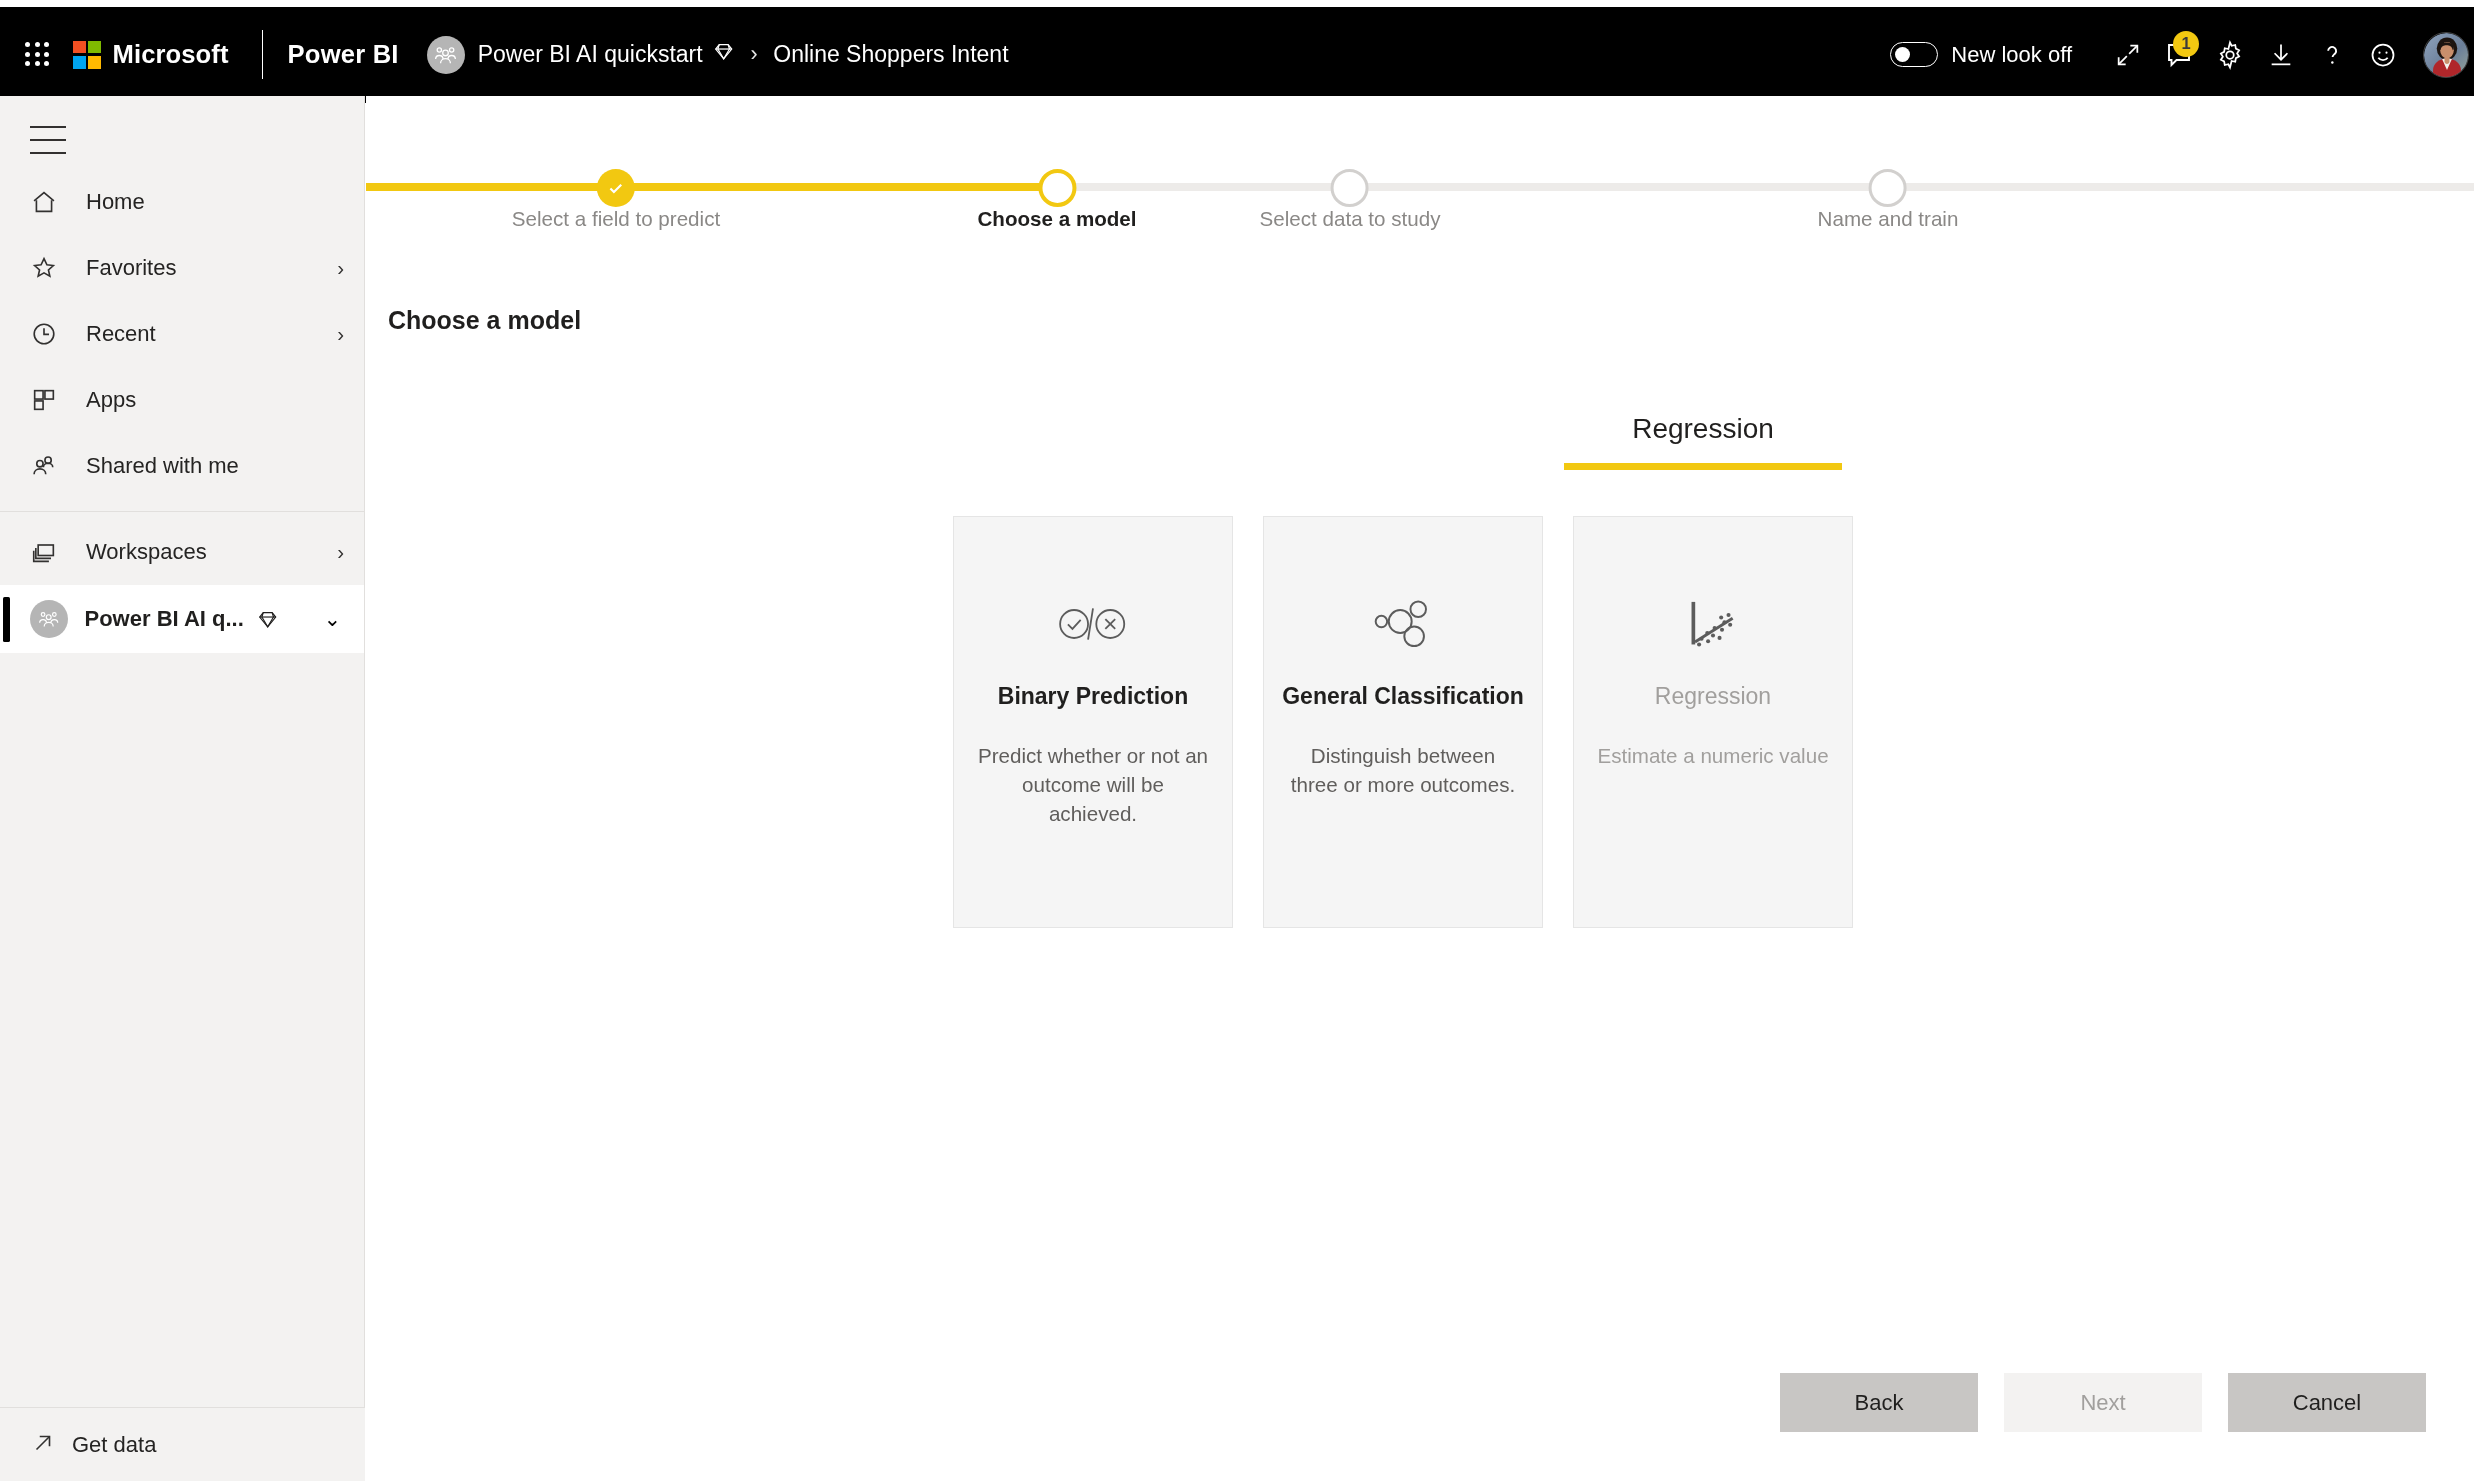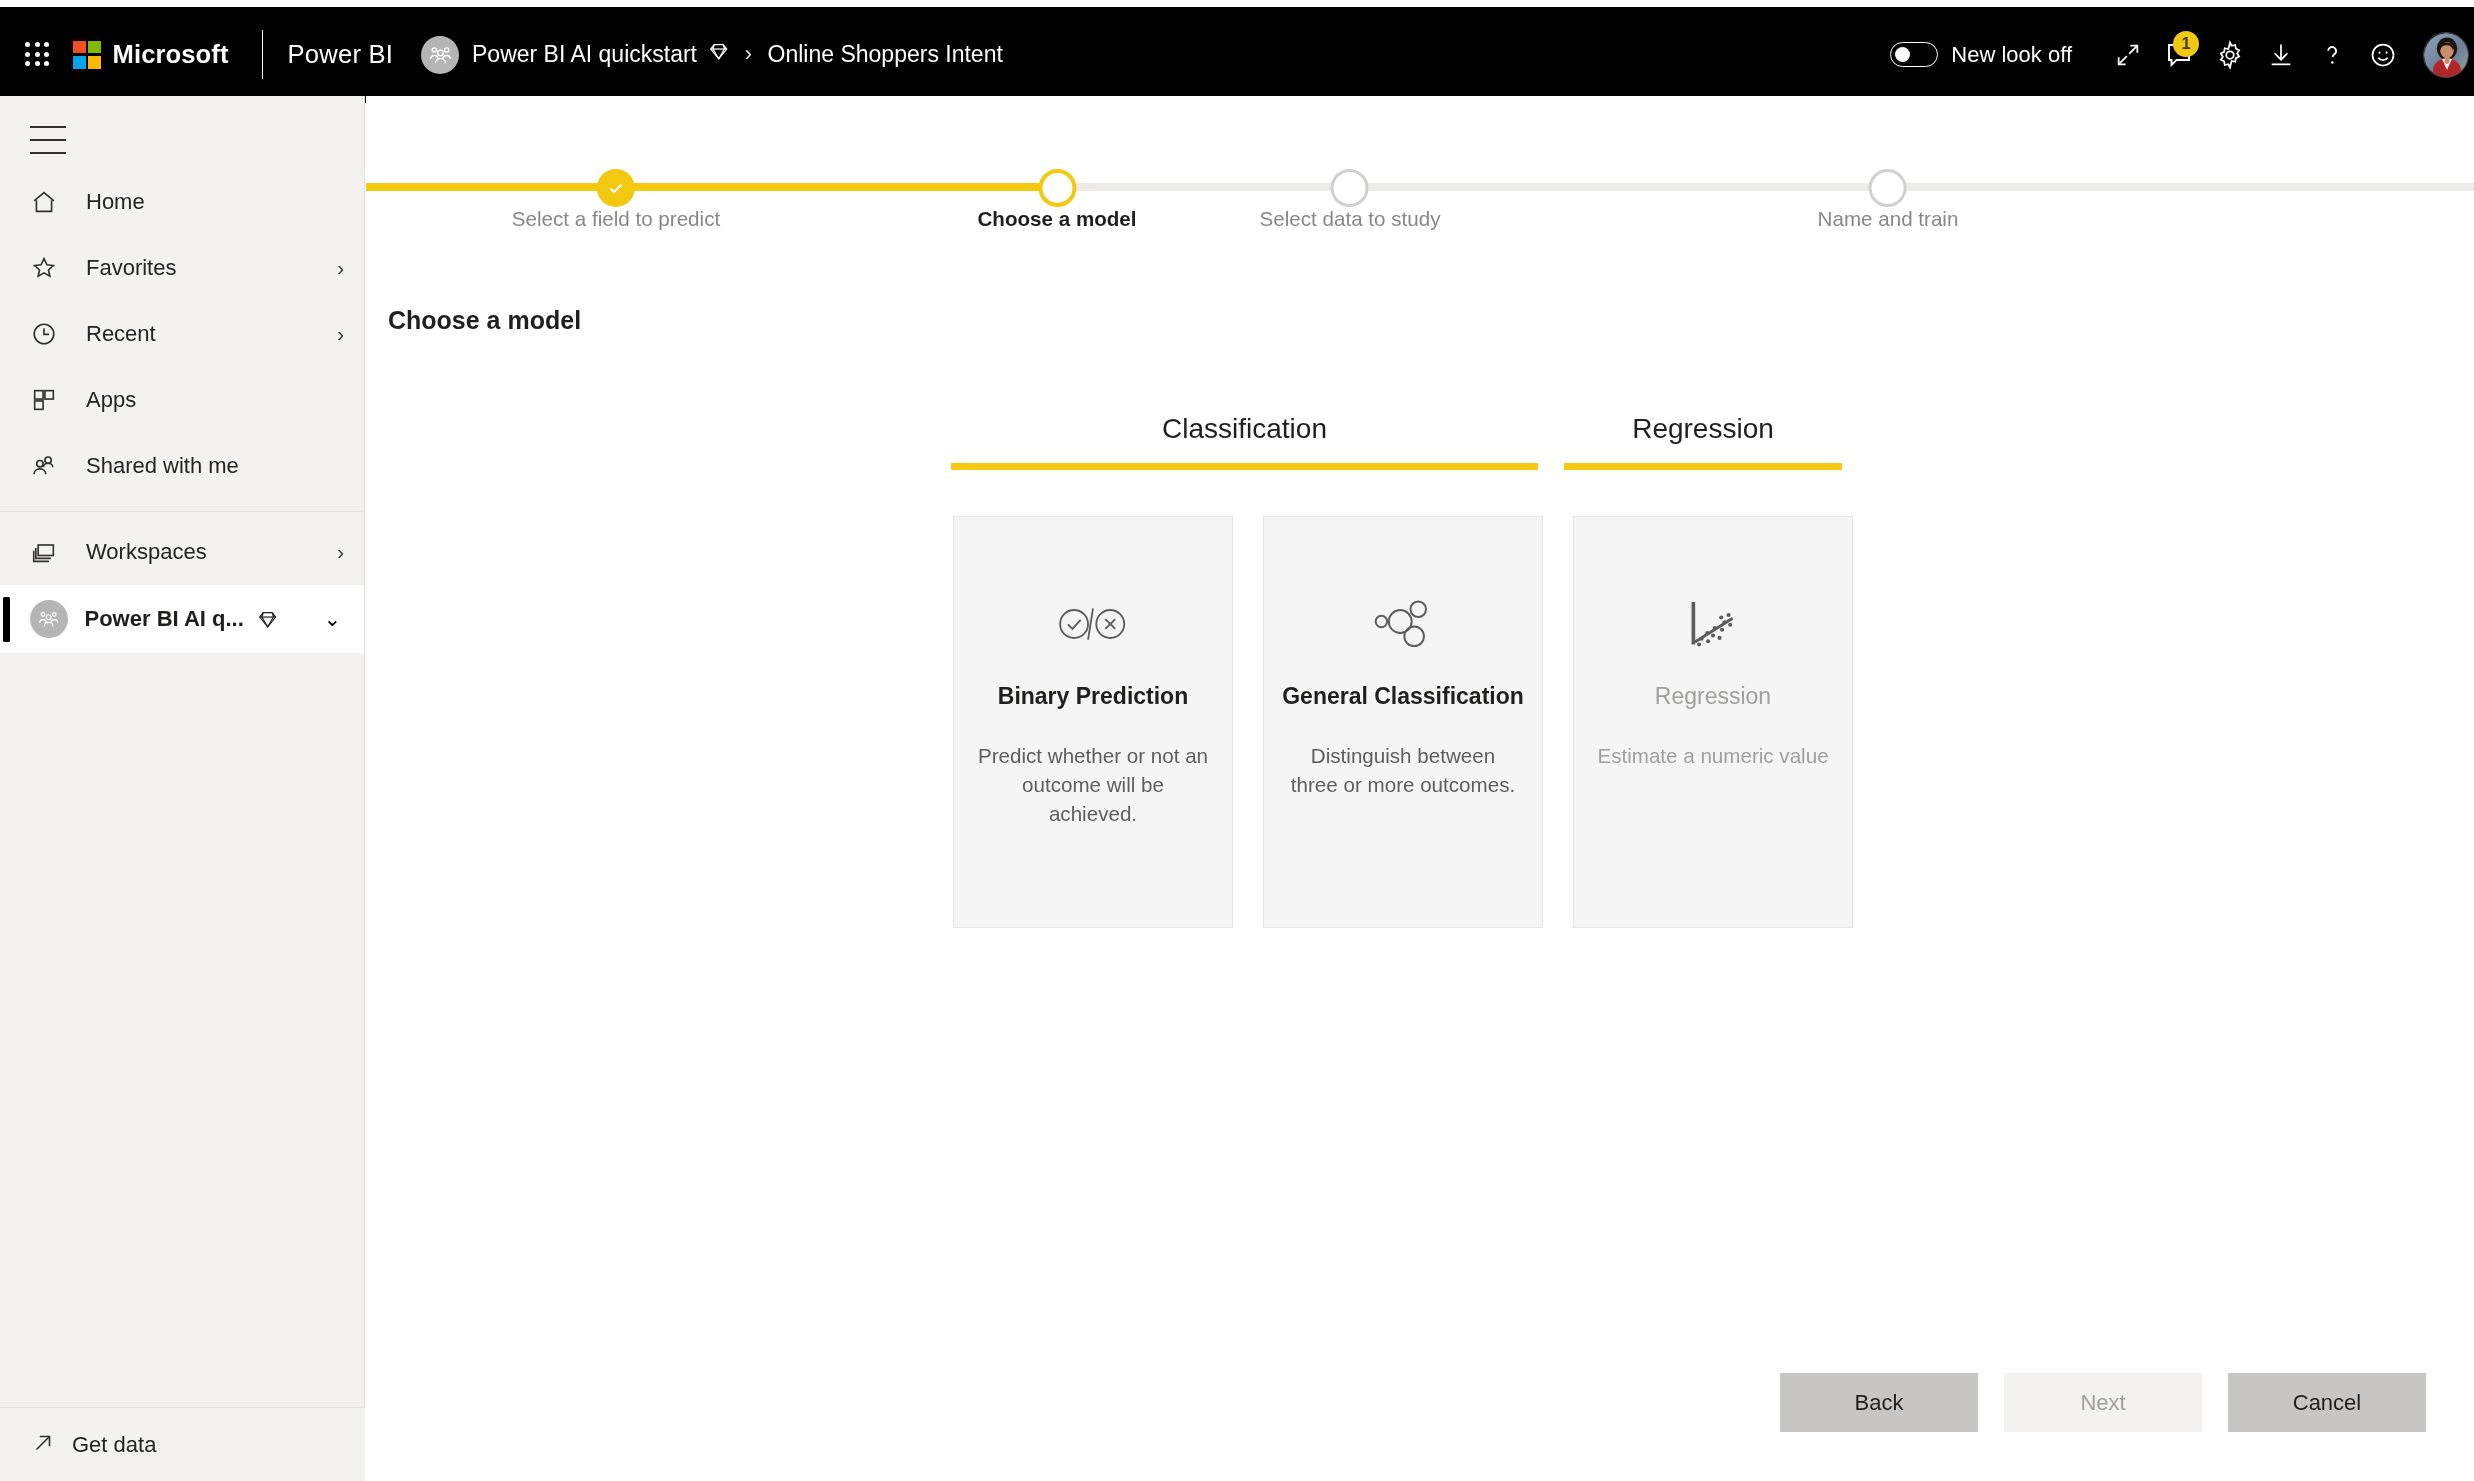--- a/index.html
+++ b/index.html
@@ -24,21 +24,21 @@
   .ms-squares { width:28px; height:28px; display:grid;
      grid-template-columns:1fr 1fr; grid-template-rows:1fr 1fr; gap:2.5px; }
   .ms-squares span { display:block; }
   .ms-squares span:nth-child(1){background:#f25022;}
   .ms-squares span:nth-child(2){background:#7fba00;}
   .ms-squares span:nth-child(3){background:#00a4ef;}
   .ms-squares span:nth-child(4){background:#ffb900;}
   .ms-name { font-size: 25.6px; font-weight: 600; letter-spacing:0.1px; }
 
   .hdr-divider { width:0.8px; height:49px; background:#ffffff; margin:0 25px; }
-  .pbi-name { font-size: 25.6px; font-weight: 400; letter-spacing:0.2px; cursor:pointer;text-align:center; }
+  .pbi-name { font-size: 25.6px; font-weight: 700; letter-spacing:0.2px; cursor:pointer;text-align:center; }
 
   .ws-avatar { width:38px; height:38px; border-radius:50%; background:#b5b5b5;
     margin-left:28px; margin-right:13px; display:flex; align-items:center; justify-content:center; }
   .crumbs { display:flex; align-items:center; gap:10.7px; font-size:23px; }
   .crumb { cursor:pointer; white-space:nowrap; }
   .crumb-sep { font-size:21.4px; color:#e6e6e6; padding:0 5px; }
 
   .hdr-right { margin-left:auto; display:flex; align-items:center; padding-right:6px; gap:0; }
   .toggle-wrap { display:flex; align-items:center; gap:13px; margin-right:30px; cursor:pointer; }
   .toggle { width:48px; height:25px; border:1.6px solid #fff; border-radius:13px;
@@ -409,24 +409,20 @@
 
       <div class="step" style="left:1522px;">
         <div class="dot todo"></div>
         <div class="slabel muted">Name and train</div>
       </div>
     </div>
 
     <div class="page-title">Choose a model</div>
 
     <div class="tabs">
-      <div class="tab" style="left:585px; width:587px;">
-        <div class="tlabel">Classification</div>
-        <div class="underline"></div>
-      </div>
       <div class="tab" style="left:1198px; width:278px;">
         <div class="tlabel">Regression</div>
         <div class="underline"></div>
       </div>
     </div>
 
     <div class="card" style="left:587px;">
       <div class="cicon">
         <svg width="74" height="48" viewBox="0 0 90 58" fill="none" stroke="#5c5c5c" stroke-width="2.2">
           <circle cx="22" cy="29" r="17"></circle>

